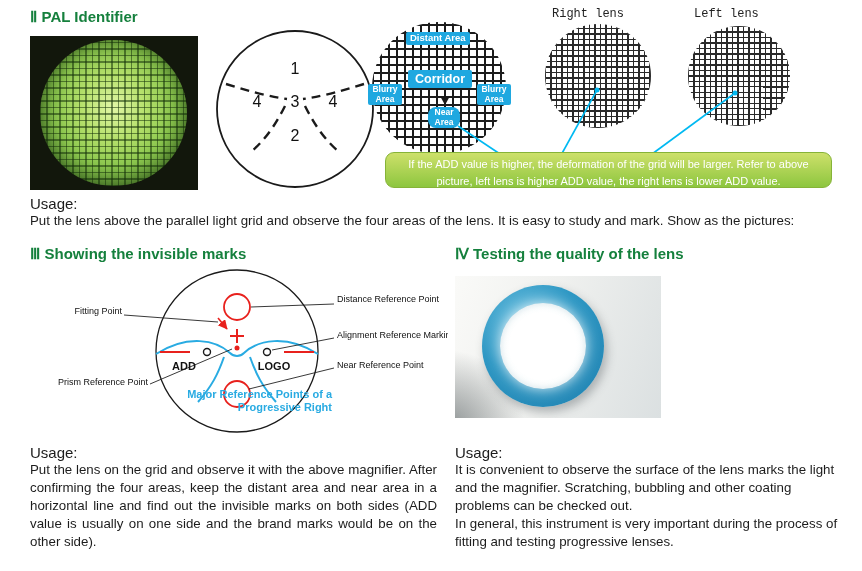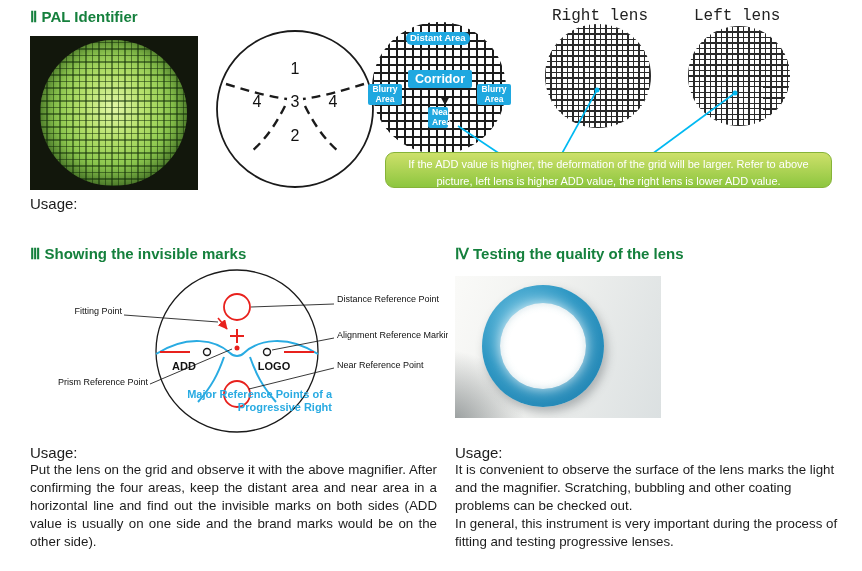--- a/index.html
+++ b/index.html
@@ -3,21 +3,21 @@
 <meta charset="utf-8">
 <style>
   * { margin:0; padding:0; box-sizing:border-box; }
   html,body { background:#ffffff; }
   body { font-family:"Liberation Sans", sans-serif; color:#1c1c1c; }
   .page { position:relative; width:862px; height:571px; background:#ffffff; overflow:hidden; }
   .abs { position:absolute; }
   .sec-heading { font-size:15px; font-weight:700; color:#15803d; }
   .body-text { font-size:13.3px; line-height:1.36; color:#1c1c1c; }
   .usage-label { font-size:15px; color:#1c1c1c; }
-  .mono-label { font-family:"Liberation Mono", monospace; font-size:16px; color:#222; }
+  .mono-label { font-family:"Liberation Mono", monospace; font-size:12px; color:#222; }
 
   
   .photo-green { left:30px; top:36px; width:168px; height:154px; background:#12170c; }
   .green-circle { position:absolute; left:10px; top:4px; width:147px; height:146px; border-radius:50%;
     background-image:
       repeating-linear-gradient(0deg, rgba(25,55,12,0.55) 0px, rgba(25,55,12,0.55) 1.4px, transparent 1.4px, transparent 6.5px),
       repeating-linear-gradient(90deg, rgba(25,55,12,0.55) 0px, rgba(25,55,12,0.55) 1.4px, transparent 1.4px, transparent 6.5px),
       radial-gradient(circle at 50% 46%, #e2f7a6 0%, #b5e06b 30%, #8cc84e 55%, #5d9434 78%, #33591c 95%, #22400f 100%);
     box-shadow: inset 0 0 22px rgba(0,20,0,.5); }
 
@@ -80,45 +80,46 @@
     <g font-size="16" fill="#111" text-anchor="middle" font-family="Liberation Sans, sans-serif">
       <text x="85" y="48">1</text>
       <text x="47" y="81">4</text>
       <text x="85" y="81">3</text>
       <text x="123" y="81">4</text>
       <text x="85" y="115">2</text>
     </g>
   </svg>
 
   <div class="abs gridlens grid-big" style="left:372px; top:22px; width:134px; height:132px;"></div>
-  <div class="chip" style="left:406px; top:32px; font-size:9.5px;border-radius:6px;">Distant Area</div>
+  <div class="chip" style="left:406px; top:32px; font-size:9.5px;">Distant Area</div>
   <div class="chip" style="left:408px; top:70px; font-size:12.5px; padding:2px 7px;">Corridor</div>
   <div class="chip chip-sm" style="left:368px; top:84px; width:34px;">Blurry Area</div>
   <div class="chip chip-sm" style="left:477px; top:84px; width:34px;">Blurry Area</div>
   <div class="near-arrow" style="left:440px; top:96px;"></div>
-  <div class="chip chip-sm" style="left:428px; top:107px; width:20px;">Near Area</div>
+  <div class="chip chip-sm" style="left:428px; top:107px; width:32px;border-radius:8px;">Near Area</div>
 
   <div class="abs mono-label" style="left:552px; top:7px;">Right lens</div>
   <div class="abs gridlens grid-small" style="left:545px; top:24px; width:106px; height:104px;"></div>
   <div class="abs mono-label" style="left:694px; top:7px;">Left lens</div>
   <div class="abs gridlens grid-small" style="left:688px; top:26px; width:102px; height:100px;"></div>
 
   <svg class="abs" style="left:380px; top:78px; z-index:1;" width="460" height="86" viewBox="0 0 460 86">
     <g stroke="#00b9f2" stroke-width="1.6" fill="#00b9f2">
       <line x1="78" y1="48" x2="126" y2="80"></line>
       <line x1="180" y1="79" x2="217" y2="12"></line>
       <line x1="268" y1="79" x2="355" y2="15"></line>
       <circle cx="217" cy="12" r="2.5" stroke="none"></circle>
       <circle cx="355" cy="15" r="2.5" stroke="none"></circle>
     </g>
   </svg>
 
   <div class="abs callout">If the ADD value is higher, the deformation of the grid will be larger. Refer to above picture, left lens is higher ADD value, the right lens is lower ADD value.</div>
 
   <div class="abs usage-label" style="left:30px; top:195px;">Usage:</div>
+  <div class="abs body-text" style="left:30px; top:212px; width:800px;">Put the lens above the parallel light grid and observe the four areas of the lens. It is easy to study and mark. Show as the pictures:</div>
 
   <div class="abs sec-heading" style="left:30px; top:245px;">Ⅲ Showing the invisible marks</div>
 
   <svg class="abs" style="left:48px; top:258px;" width="400" height="184" viewBox="0 0 400 184">
     <defs>
       <marker id="arr" markerWidth="8" markerHeight="8" refX="5.5" refY="3" orient="auto">
         <path d="M0,0 L6,3 L0,6 z" fill="#e8211d"></path>
       </marker>
     </defs>
     <circle cx="189" cy="93" r="81" fill="none" stroke="#1a1a1a" stroke-width="1.3"></circle>

